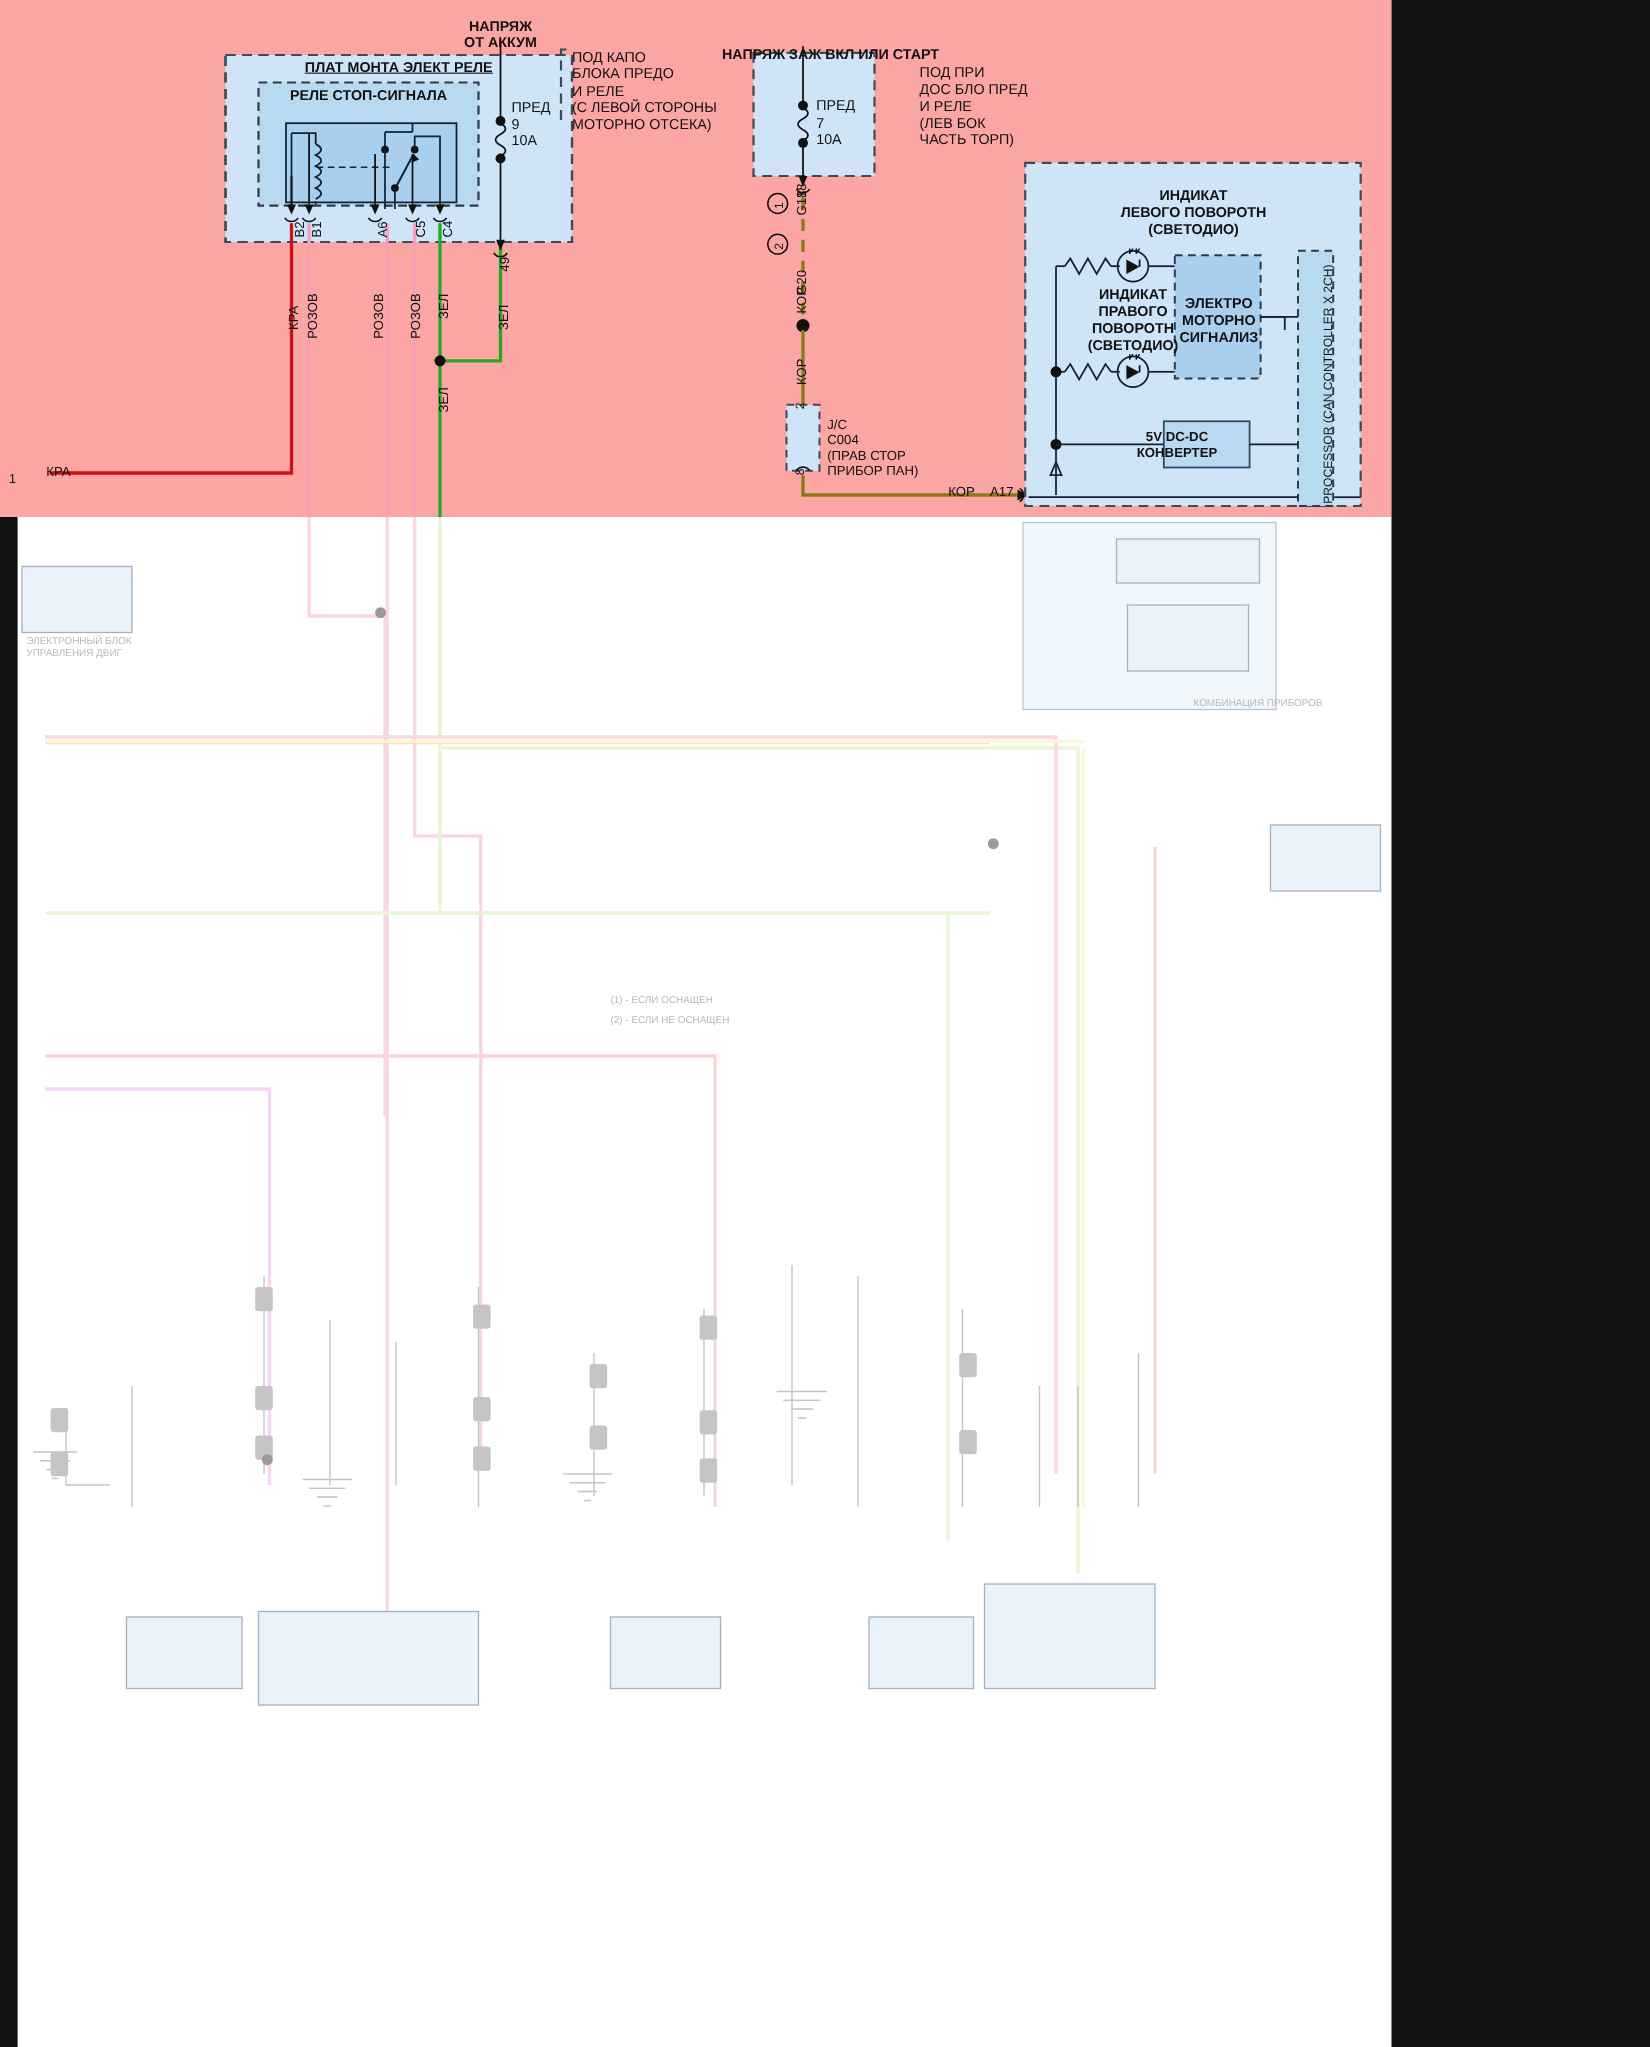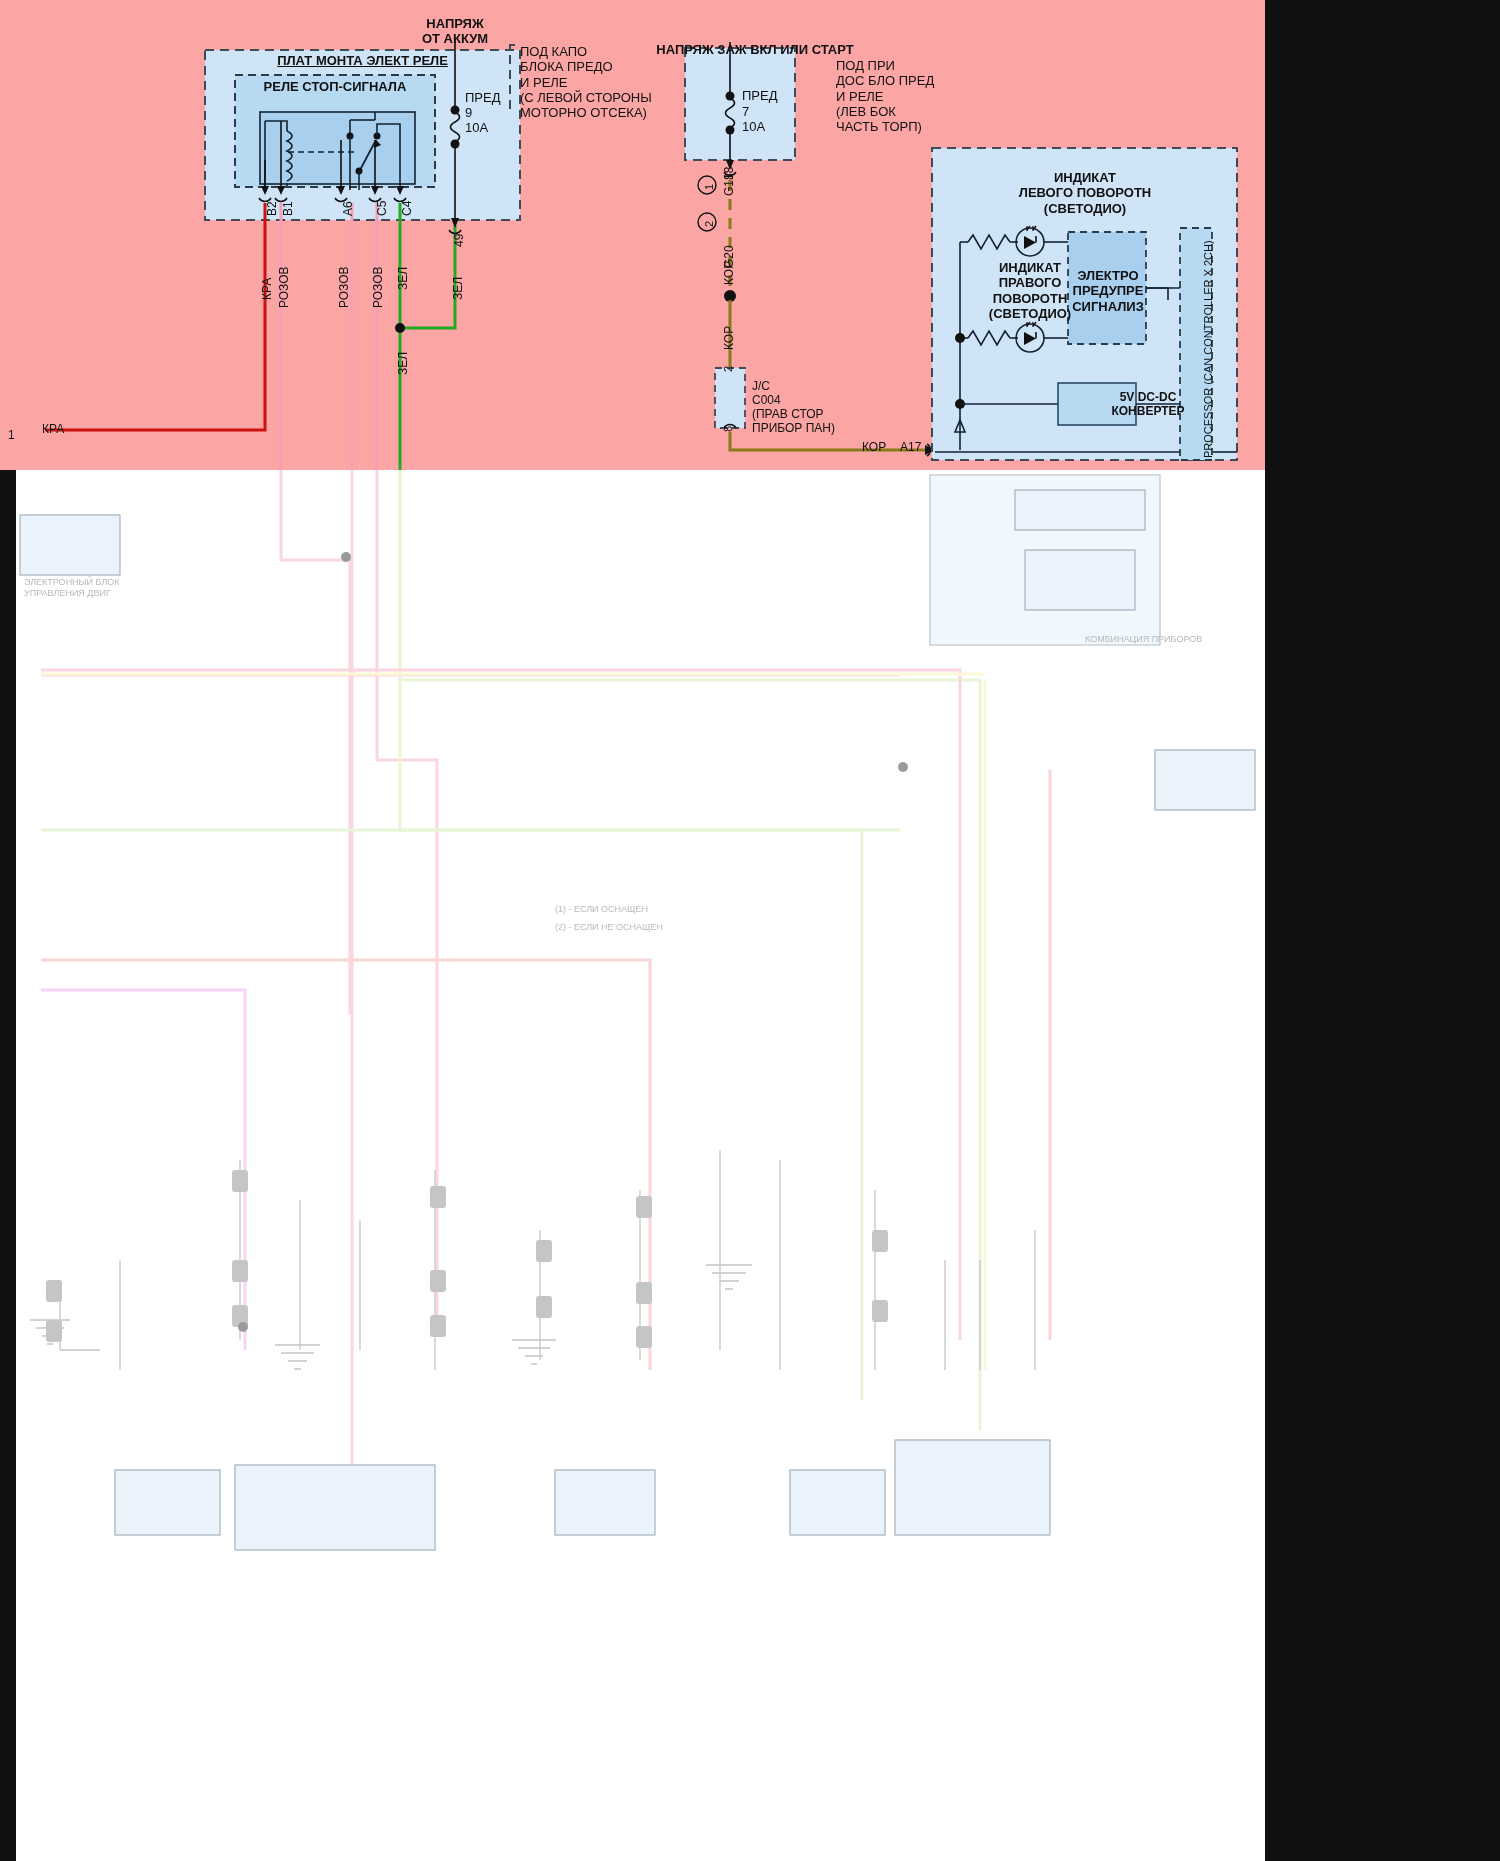--- a/index.html
+++ b/index.html
@@ -321,23 +321,23 @@
     <div class="txt t12" style="left:900px;top:440px;">A17</div>
 
     <div class="txt t13 ctr" style="left:935px;top:170px;width:300px;font-weight:bold;">ИНДИКАТ
 ЛЕВОГО ПОВОРОТН
 (СВЕТОДИО)</div>
     <div class="txt t13 ctr" style="left:960px;top:260px;width:140px;font-weight:bold;">ИНДИКАТ
 ПРАВОГО
 ПОВОРОТН
 (СВЕТОДИО)</div>
     <div class="txt t13 ctr" style="left:1070px;top:268px;width:76px;font-weight:bold;">ЭЛЕКТРО
-ПРЕДУПРЕ
+МОТОРНО
 СИГНАЛИЗ</div>
-    <div class="txt t12 ctr" style="left:1110px;top:390px;width:76px;font-weight:bold;">5V DC-DC
+    <div class="txt t12 ctr" style="left:1032px;top:390px;width:76px;font-weight:bold;">5V DC-DC
 КОНВЕРТЕР</div>
     <div class="txt t11 rot" style="left:1202px;top:458px;">PROCESSOR (CAN CONTROLLER X 2CH)</div>
   </div>
 
   <div id="blackL"></div>
   <div id="blackR"></div>
   <div id="blackRtop"></div>
 </div>
 
 </body></html>

